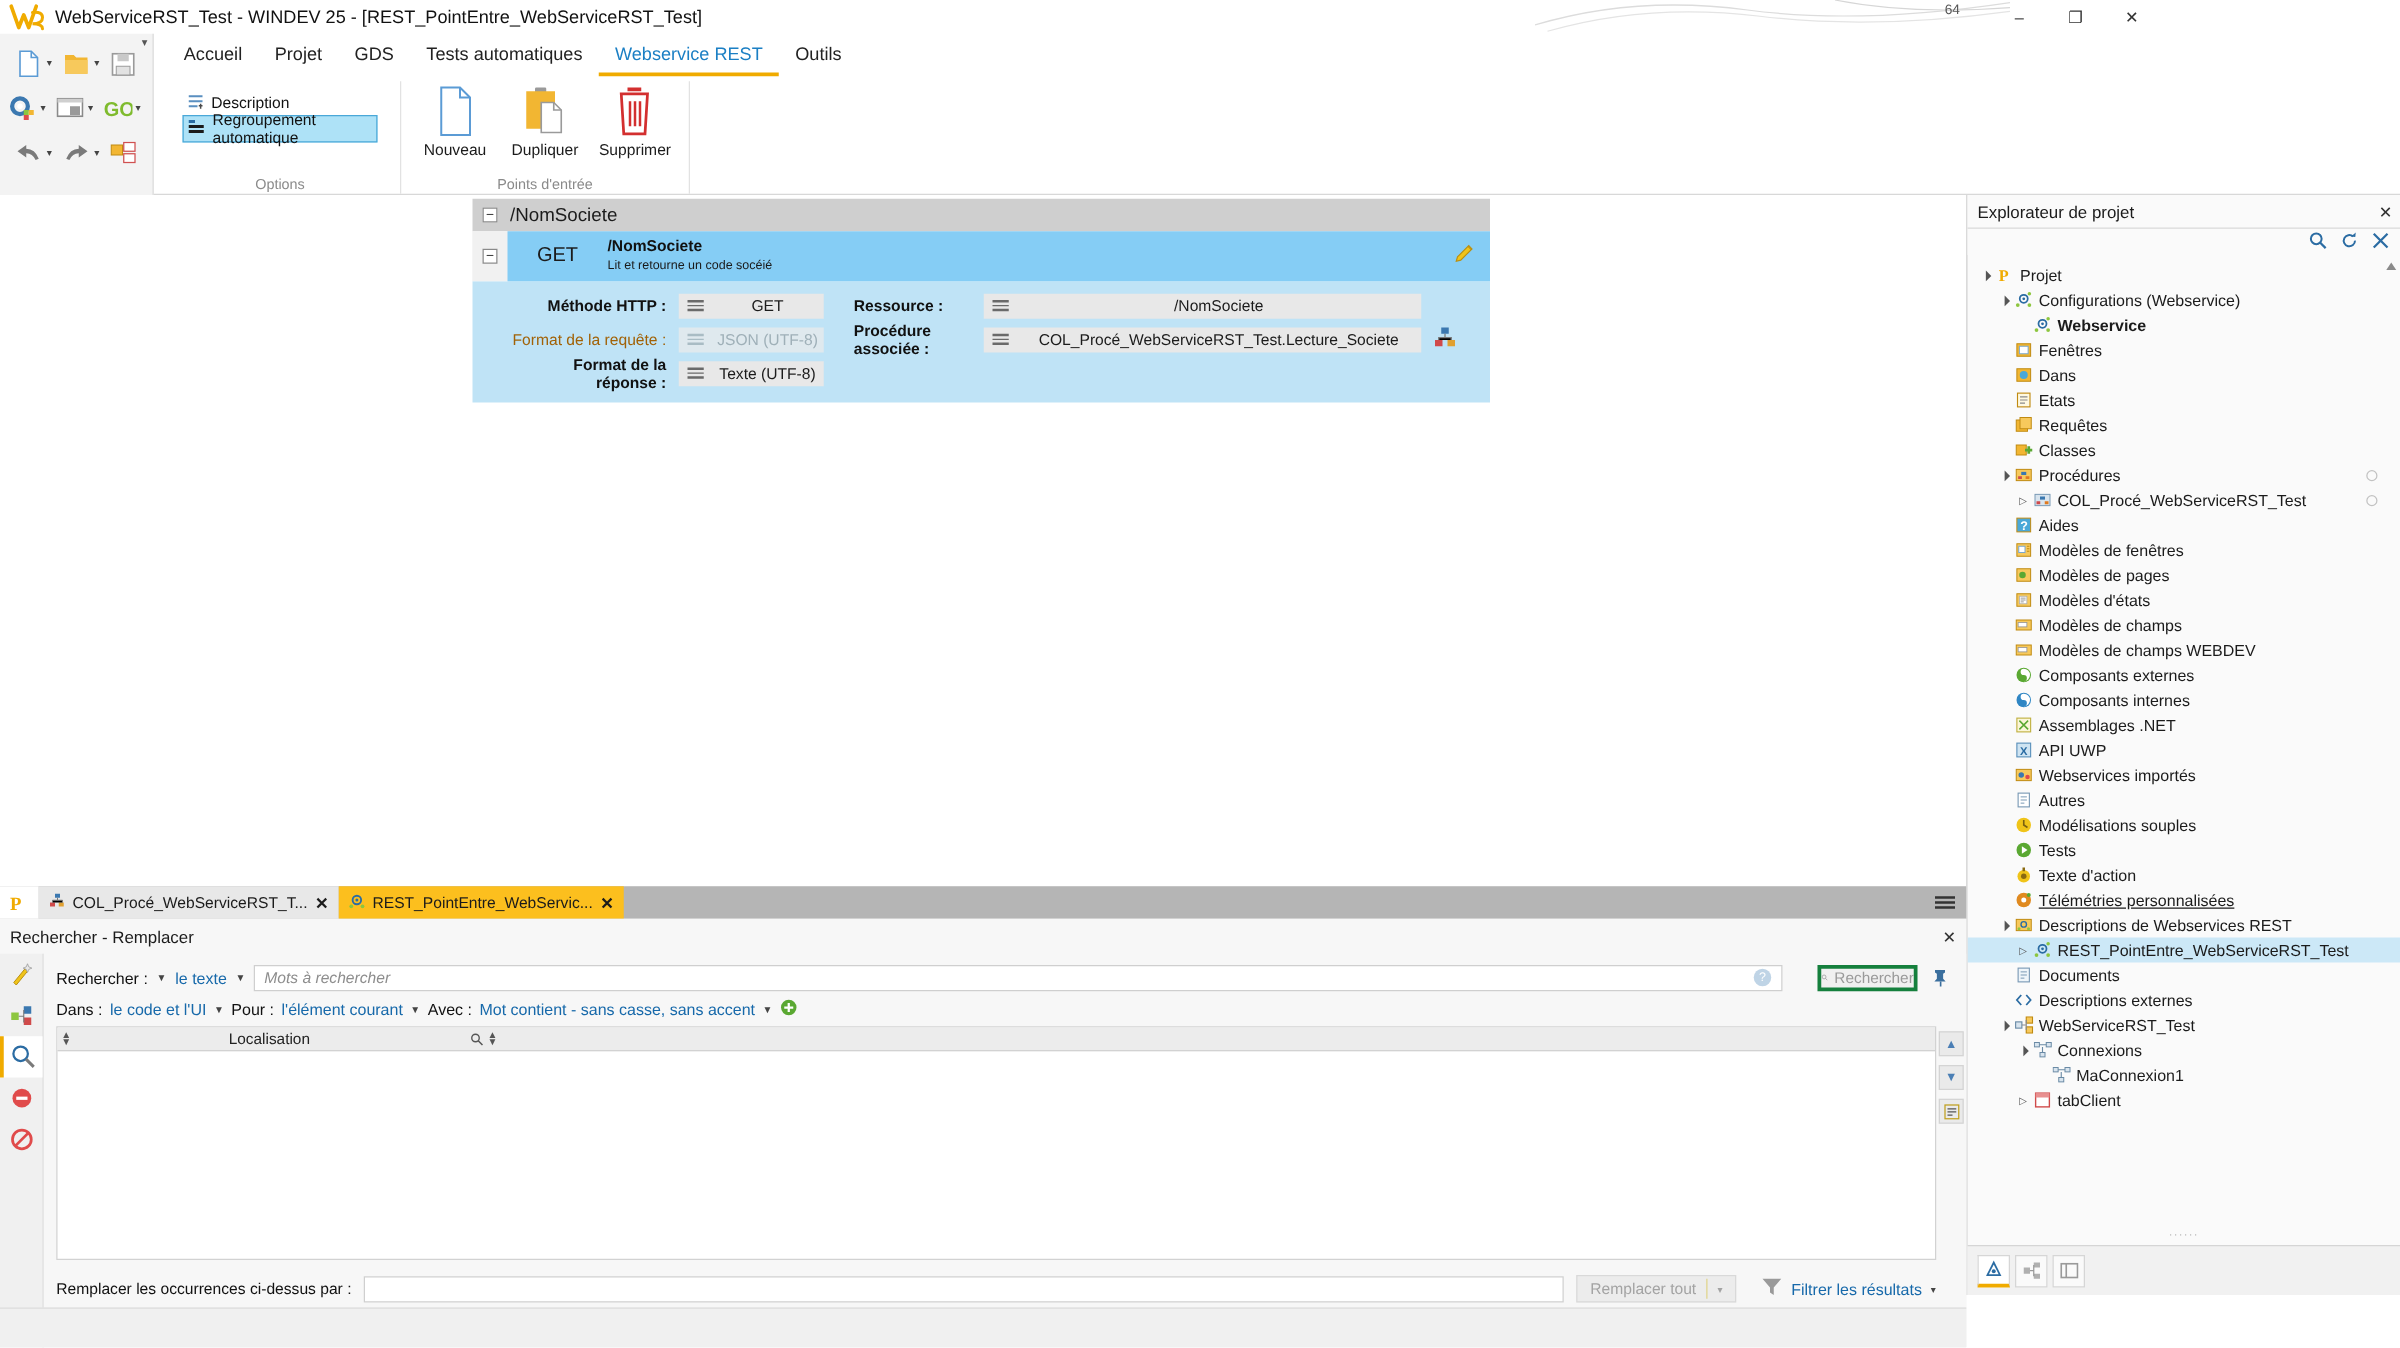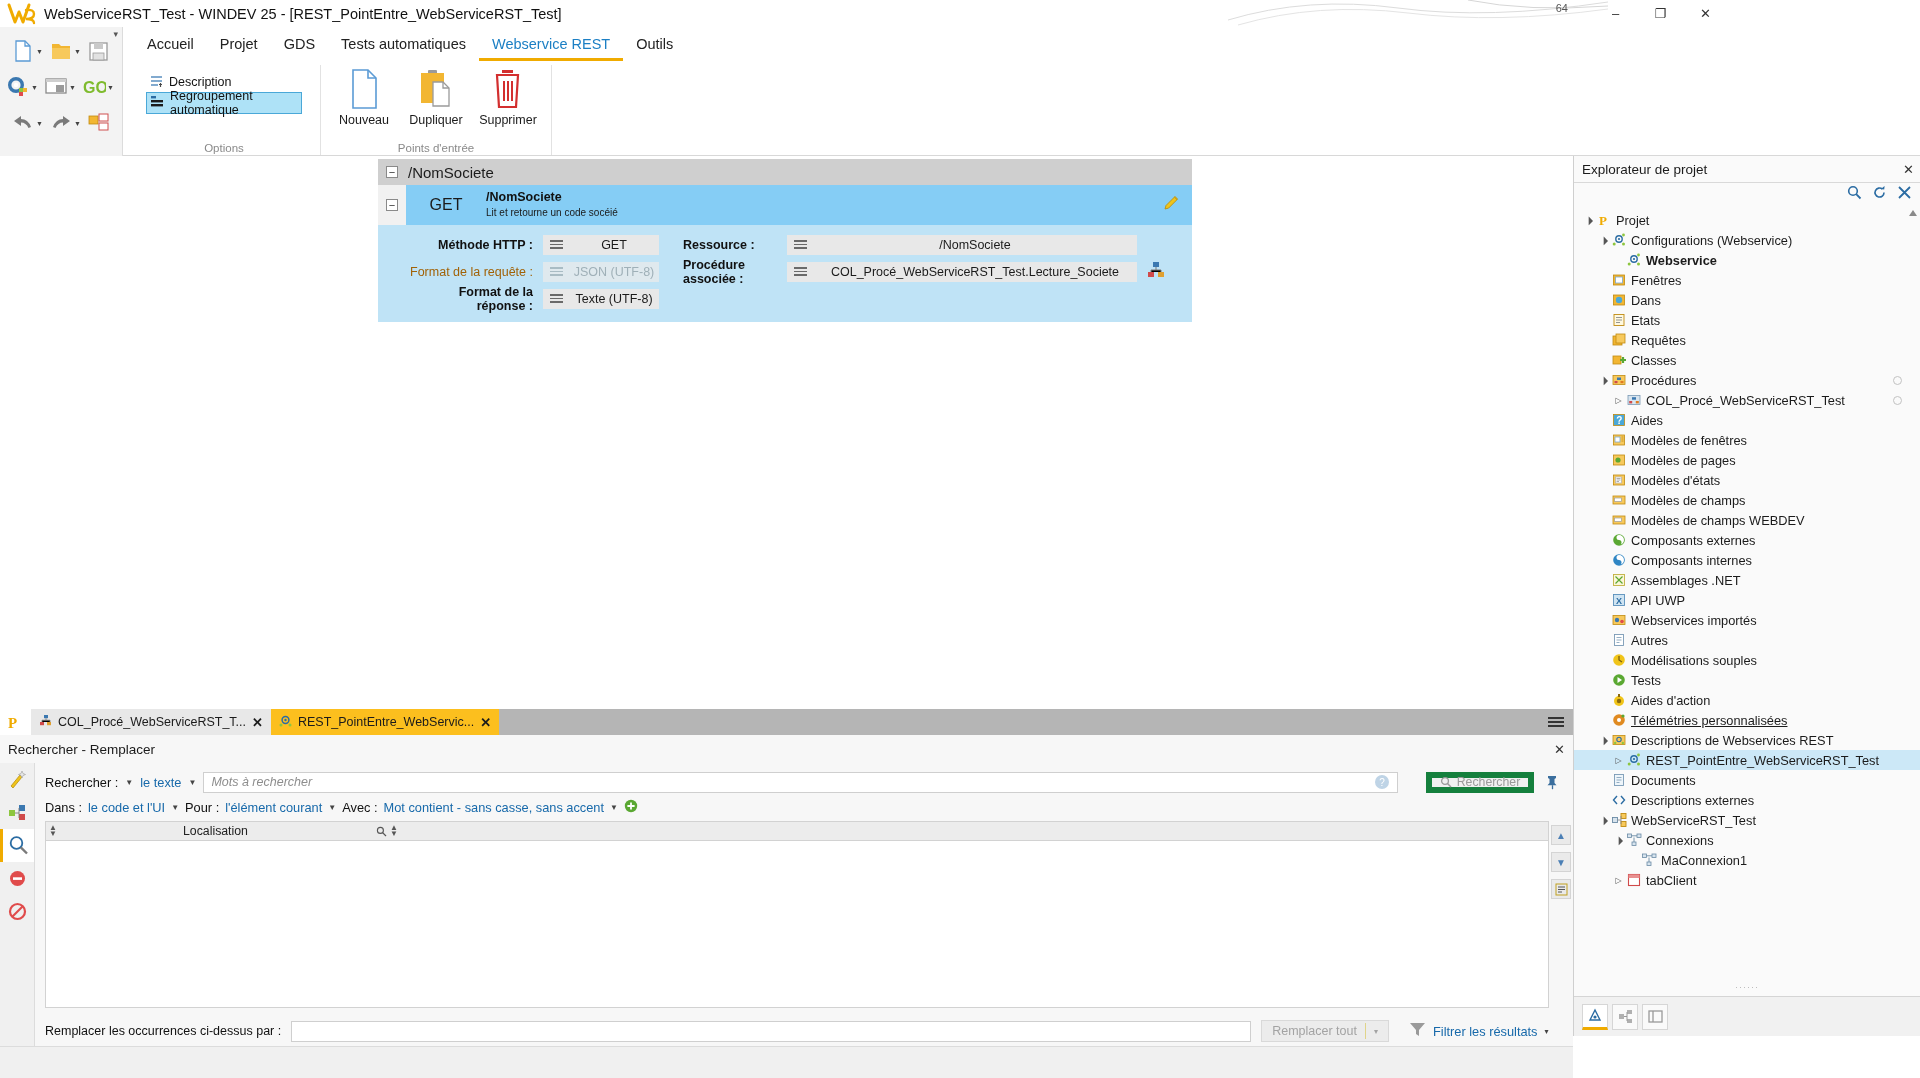--- a/index.html
+++ b/index.html
@@ -143,21 +143,21 @@
   .sl-btn.active { background:#ffffff; border-left:3px solid #f0ab00; }
   .sr-body { position:absolute; left:35px; top:28px; right:0; bottom:0; background:#f7f7f7; padding:6px 10px 0 10px; }
   .sr-row1 { display:flex; align-items:center; gap:7px; height:26px; }
   .sr-lbl { font-size:12.8px; color:#111; }
   .sr-link { font-size:12.8px; color:#1769aa; }
   .dd { font-size:8px; color:#444; }
   .sr-input { flex:1; height:21px; background:#fff; border:1px solid #cfcfcf; position:relative;
      display:flex; align-items:center; padding:0 26px 0 7px; font-size:12.5px; color:#8d8d8d; font-style:italic; }
   .help-badge { position:absolute; right:5px; width:14px; height:14px; border-radius:50%;
      background:#bfd4e6; color:#fff; font-size:10px; display:flex; align-items:center; justify-content:center; font-style:normal;}
-  .sr-gobtn { width:108px; height:21px; background:#f0f0f0; border:6px solid #15803d; display:flex;
+  .sr-gobtn { width:80px; height:21px; background:#f0f0f0; border:3px solid #15803d; display:flex;
      align-items:center; justify-content:center; gap:5px; font-size:12.3px; color:#9a9a9a; }
   .pin { width:22px; display:flex; align-items:center; justify-content:center; }
   .sr-row2 { display:flex; align-items:center; gap:6px; height:24px; }
   .results { position:absolute; left:45px; right:24px; top:86px; bottom:70px; background:#fff; border:1px solid #d2d2d2; }
   .res-head { height:19px; background:#ececec; border-bottom:1px solid #d2d2d2; display:flex; align-items:center; position:relative;}
   .res-head .col { position:absolute; left:137px; font-size:12.3px; color:#222; }
   .res-sortspot { position:absolute; left:330px; display:flex; align-items:center; gap:3px;}
   .tiny-arrows { font-size:8px; color:#555; line-height:6px; }
   .res-arrows-left { position:absolute; left:3px; }
   .vscroll-col { position:absolute; right:0; top:86px; width:24px; bottom:70px; display:flex;
@@ -731,21 +731,21 @@
         </div>
         <div class="tnode" style="padding-left: 23px;">
           <span class="tw"></span>
           <span class="ticon">
             <svg width="14" height="14" viewBox="0 0 14 14">
               <circle cx="7" cy="8" r="5" fill="#f0c419"></circle>
               <circle cx="7" cy="8" r="2.2" fill="#8a6a10"></circle>
               <rect x="6" y="1" width="2" height="3" fill="#8a6a10"></rect>
             </svg>
           </span>
-          <span class="tlabel">Aides d'action</span>
+          <span class="tlabel">Texte d'action</span>
         </div>
         <div class="tnode" style="padding-left: 23px; text-decoration: underline;">
           <span class="tw"></span>
           <span class="ticon">
             <svg width="14" height="14" viewBox="0 0 14 14">
               <circle cx="7" cy="7" r="5.8" fill="#e08a20"></circle>
               <circle cx="7" cy="7" r="2" fill="#fff"></circle>
               <circle cx="11" cy="3" r="1.6" fill="#5aa832"></circle>
             </svg>
           </span>

